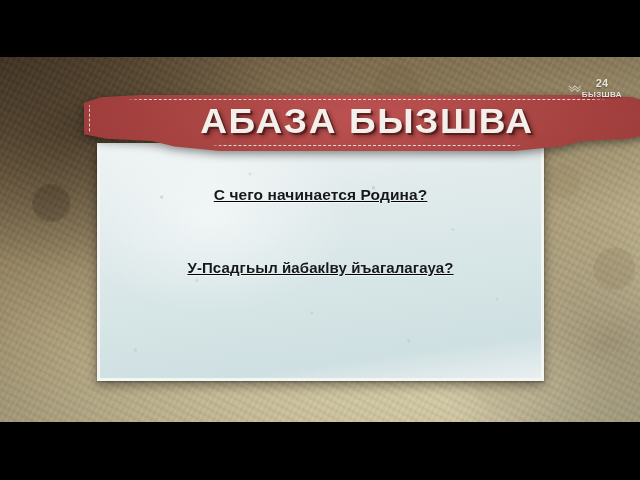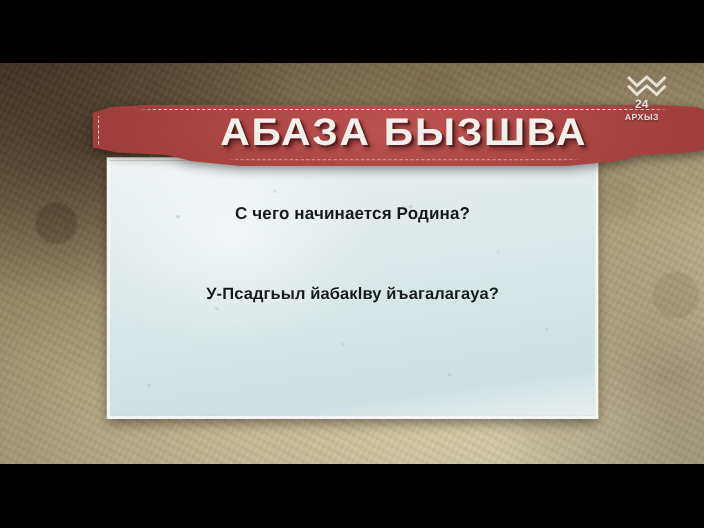--- a/index.html
+++ b/index.html
@@ -87,20 +87,21 @@
       radial-gradient(circle at 70% 84%, rgba(90,110,110,0.35) 0 1.2px, transparent 2px),
       radial-gradient(circle at 90% 66%, rgba(80,100,100,0.28) 0 1px, transparent 2px),
       radial-gradient(circle at 8% 88%, rgba(80,100,100,0.30) 0 1.4px, transparent 2px);
   }
   #panel-lines {
     position:absolute; inset:0;
     display:flex; flex-direction:column;
     justify-content:flex-start; align-items:center;
     padding-top:40px;
     gap:0;
+    text-decoration:underline;
   }
   .qline {
     width:100%;
     text-align:center;
     color:#15191b;
     font-family:"Liberation Sans", sans-serif;
     font-size:15.5px;
     font-weight:700;
     letter-spacing:0.1px;
     line-height:1.2;
@@ -154,22 +155,22 @@
       3px 3px 4px rgba(50,12,12,0.55);
     padding-bottom:4px;
   }
 
   
   #logo {
     position:absolute;
     left:568px; top:66px;
     width:54px; height:46px;
     z-index:30;
-    display:flex; flex-direction:column;
-    align-items:flex-start; justify-content:flex-start;
+    display:flex; flex-direction:row;
+    align-items:center; justify-content:flex-start;
     opacity:0.92;
   }
   #logo-mark { width:40px; height:26px; display:block; }
   #logo-24 {
     color:#f0ece4; font-size:11px; font-weight:700;
     font-family:"Liberation Sans", sans-serif;
     text-shadow:0 1px 2px rgba(0,0,0,0.5);
     line-height:1;
   }
   #logo-name {
@@ -210,20 +211,20 @@
 
   <div id="logo">
     <svg id="logo-mark" viewBox="0 0 40 26">
       <g fill="none" stroke="#f0ece4" stroke-width="2.6" stroke-linejoin="miter" stroke-linecap="butt">
         <polyline points="3,4 11,12 20,4 29,12 37,4"></polyline>
         <polyline points="3,12 11,20 20,12 29,20 37,12"></polyline>
       </g>
     </svg>
     <div id="logo-bottomrow">
       <div id="logo-24">24</div>
-      <div id="logo-name">АРХЫЗ</div>
+      <div id="logo-name">БЫЗШВА</div>
     </div>
   </div>
 
   <div class="bar" id="bar-top"></div>
   <div class="bar" id="bar-bottom"></div>
 
 </div>
 
 </body></html>

